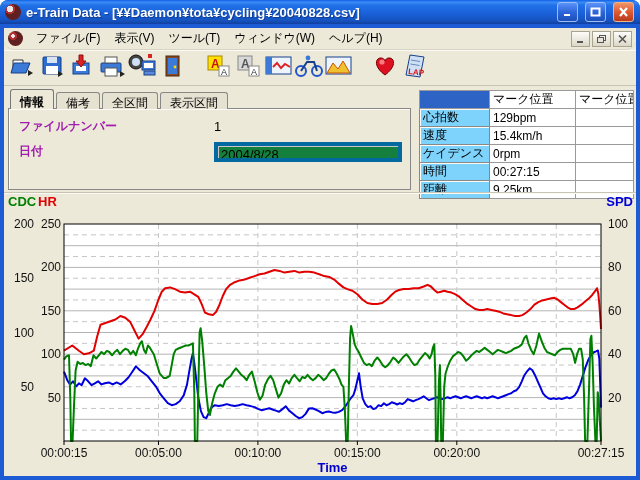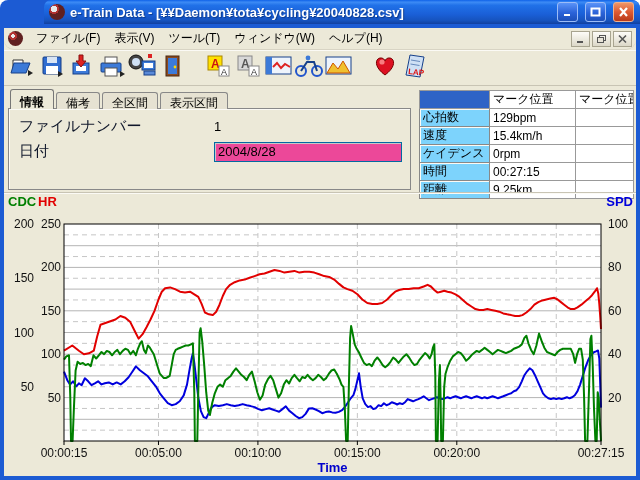--- a/index.html
+++ b/index.html
@@ -8,21 +8,20 @@
   .window {
     position: relative; width: 640px; height: 480px;
     background: #1c5bd3; border-radius: 8px 8px 0 0; overflow: hidden;
   }
   
   .titlebar {
     position: absolute; top: 0; left: 0; right: 0; height: 24px;
     display: flex; align-items: center; gap: 5px; padding: 0 6px 0 5px;
     border-radius: 7px 7px 0 0;
     background: linear-gradient(to bottom, #0f62e8 0%, #3d8bf5 9%, #2071e8 22%, #1a5fd7 60%, #1653be 85%, #1140a0 100%);
-    margin-left: 44px;
   }
   .app-icon {
     width: 16px; height: 16px; border-radius: 50%;
     background: radial-gradient(circle at 5px 5px, #e8e8e8 0 3px, #b03030 3px 5px, #602020 5px 8px);
     flex: 0 0 auto;
   }
   .title-text {
     color: #fff; font-weight: bold; font-size: 13px; text-shadow: 1px 1px 1px #0c3a8c;
     flex: 1 1 auto; white-space: nowrap; overflow: hidden;
   }
@@ -71,24 +70,24 @@
     border: 1px solid #888; border-bottom: none; border-radius: 3px 3px 0 0;
     padding: 2px 9px 1px 9px; margin-right: 2px; background: #e6e2d2; height: 17px; font-size: 12px;
   }
   .tab.active { background: #ece9d8; height: 20px; padding-top: 4px; font-weight: bold; border-color: #777; text-align: center; }
   .tabbody {
     position: absolute; top: 19px; left: 0; right: 0; bottom: 0;
     border: 1px solid #888; background: #ece9d8;
     box-shadow: inset 1px 1px 0 #fbfaf5; padding: 5px 8px 4px 10px;
   }
   .field-row { display: flex; align-items: center; height: 25px; }
-  .field-label { width: 195px; font-size: 15px; color: #0f172a; }
+  .field-label { width: 195px; font-size: 12px; color: #a21caf; font-weight: bold; }
   .field-static { font-size: 13px; }
   .field-input {
-    width: 188px; height: 20px; background: #ec4899; border: 1px solid #0369a1;
+    width: 188px; height: 20px; background: #15803d; border: 4px solid #0369a1;
     box-shadow: inset 1px 1px 0 #c8c8c8; font-size: 13px; padding: 1px 3px; overflow: hidden; white-space: nowrap;
   }
   .caret { display: inline-block; width: 1px; height: 13px; background: #000; vertical-align: -2px; margin-left: 1px; }
 
   
   .datagrid { width: 214px; border-collapse: collapse; table-layout: fixed; align-self: flex-start; margin-top: 1px;
     border: 1px solid #666; background: #fff; font-size: 12px; }
   .datagrid td { border: 1px solid #999; height: 16px; padding: 0 3px; white-space: nowrap; overflow: hidden; }
   .datagrid td.rowlabel { background: #7dd3fc; border-color: #888; box-shadow: inset 1px 1px 0 #fbfaf5; }
   .datagrid td.selcell { background: #2e63c6; }

